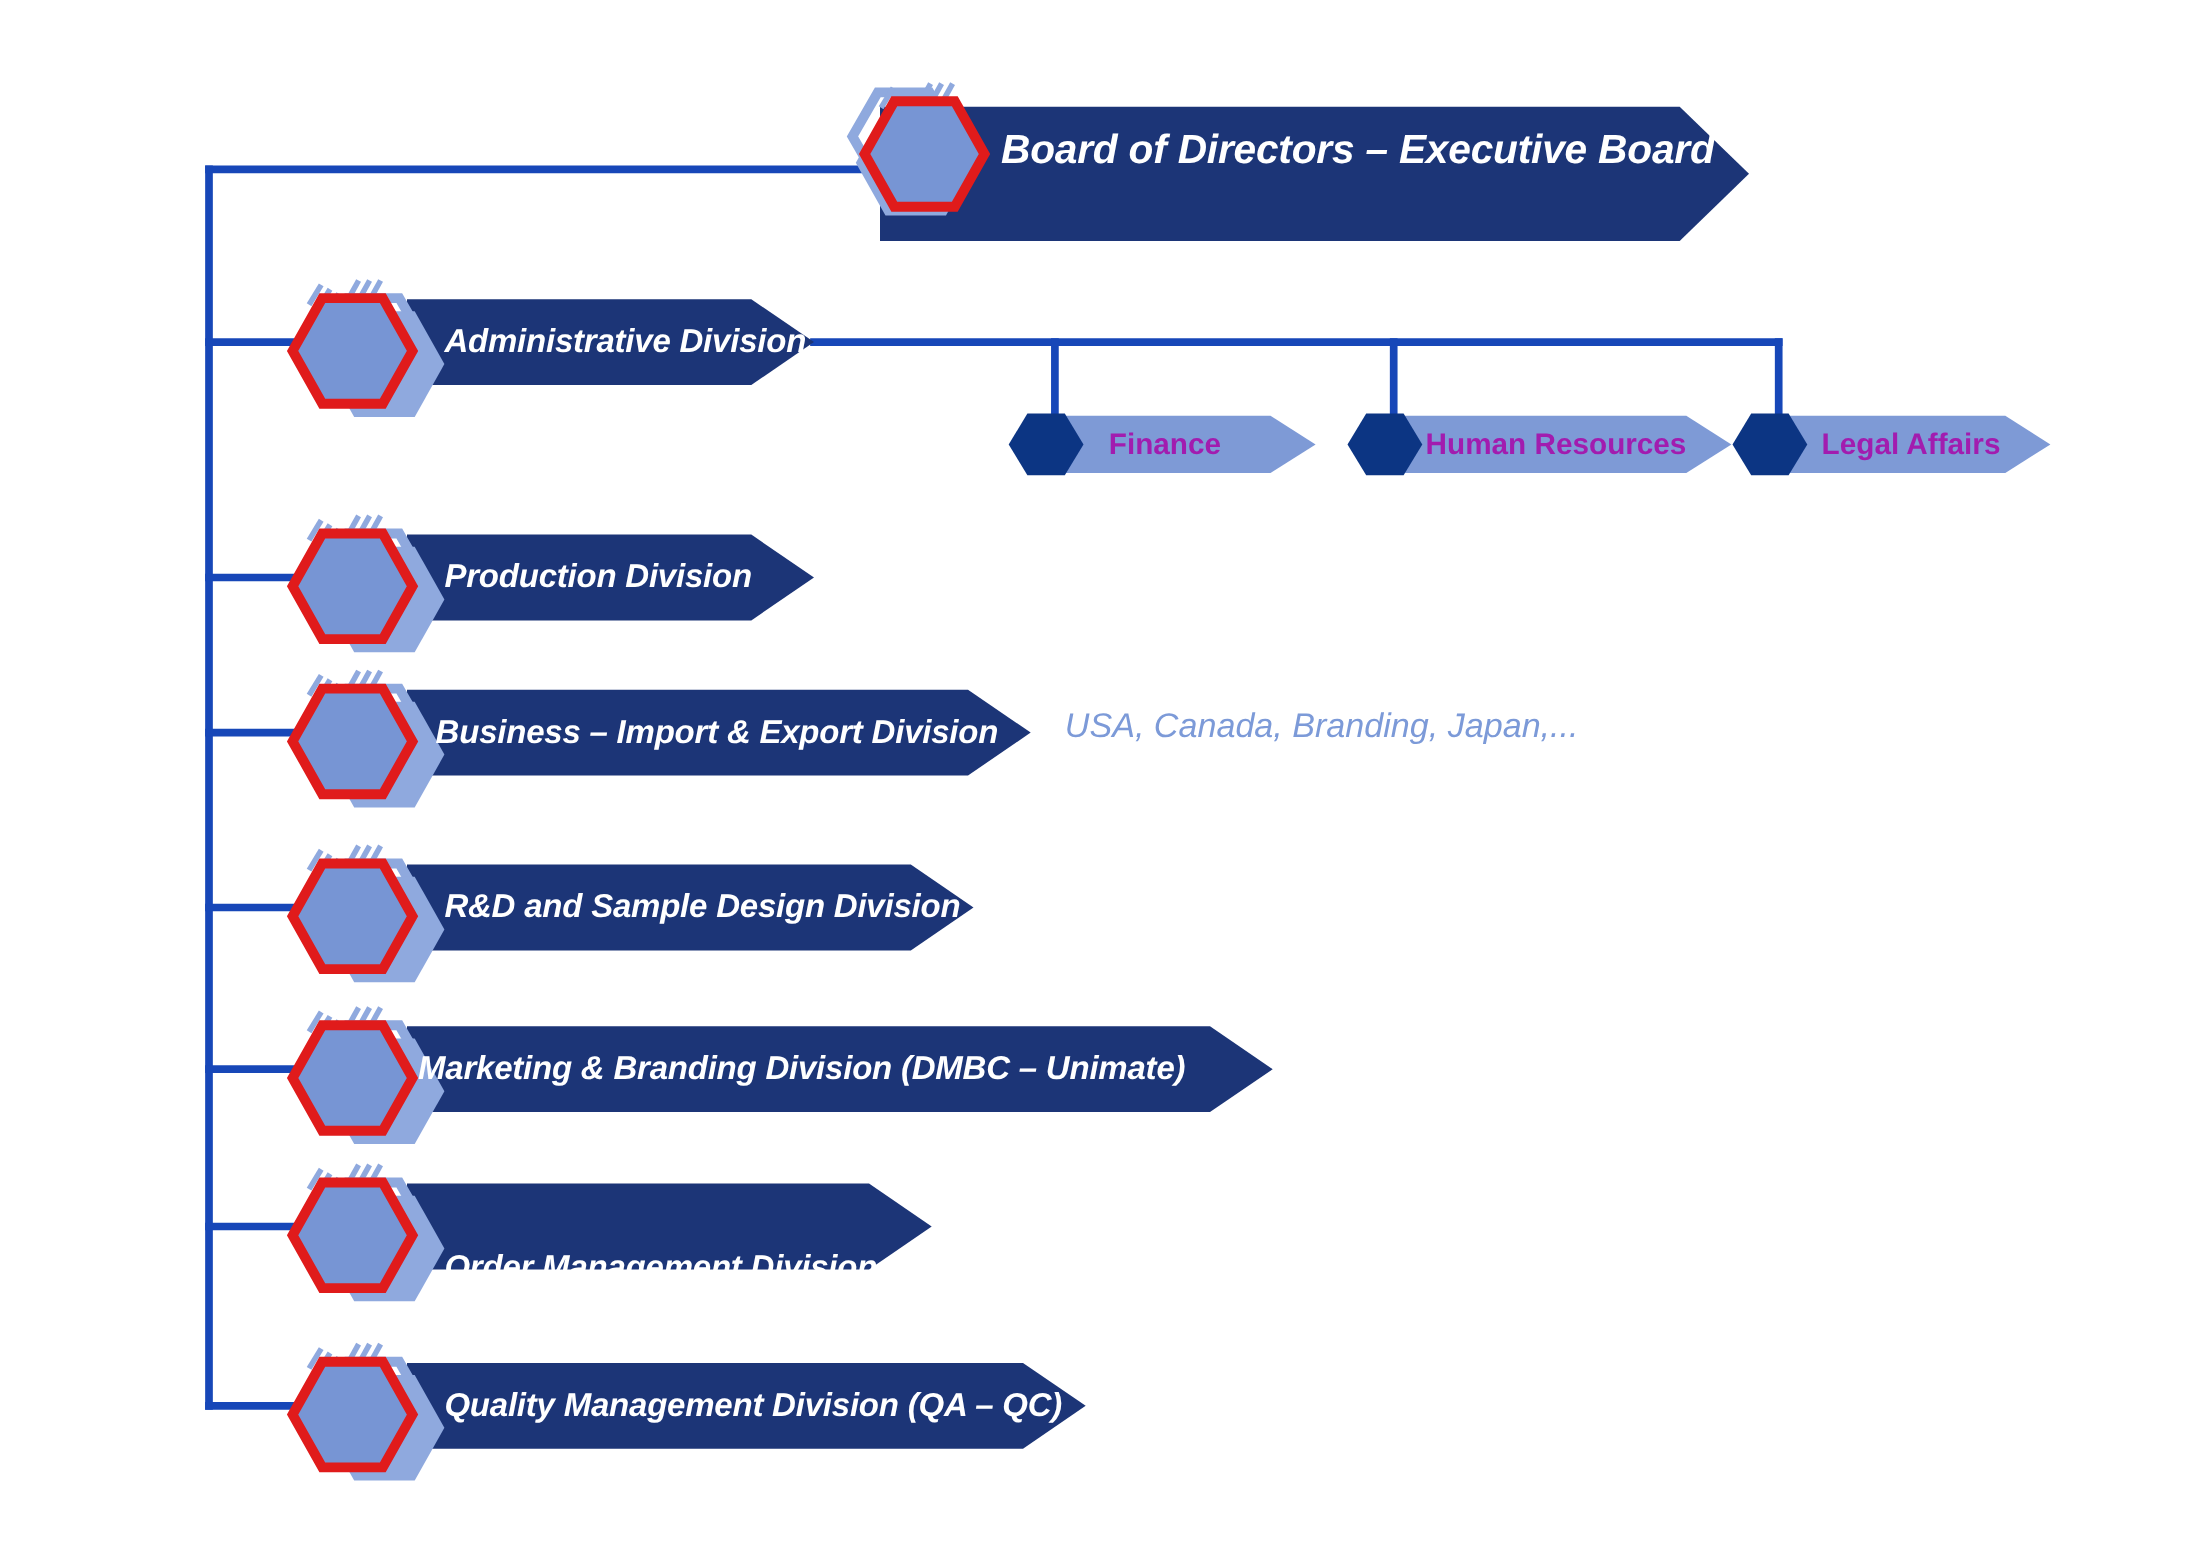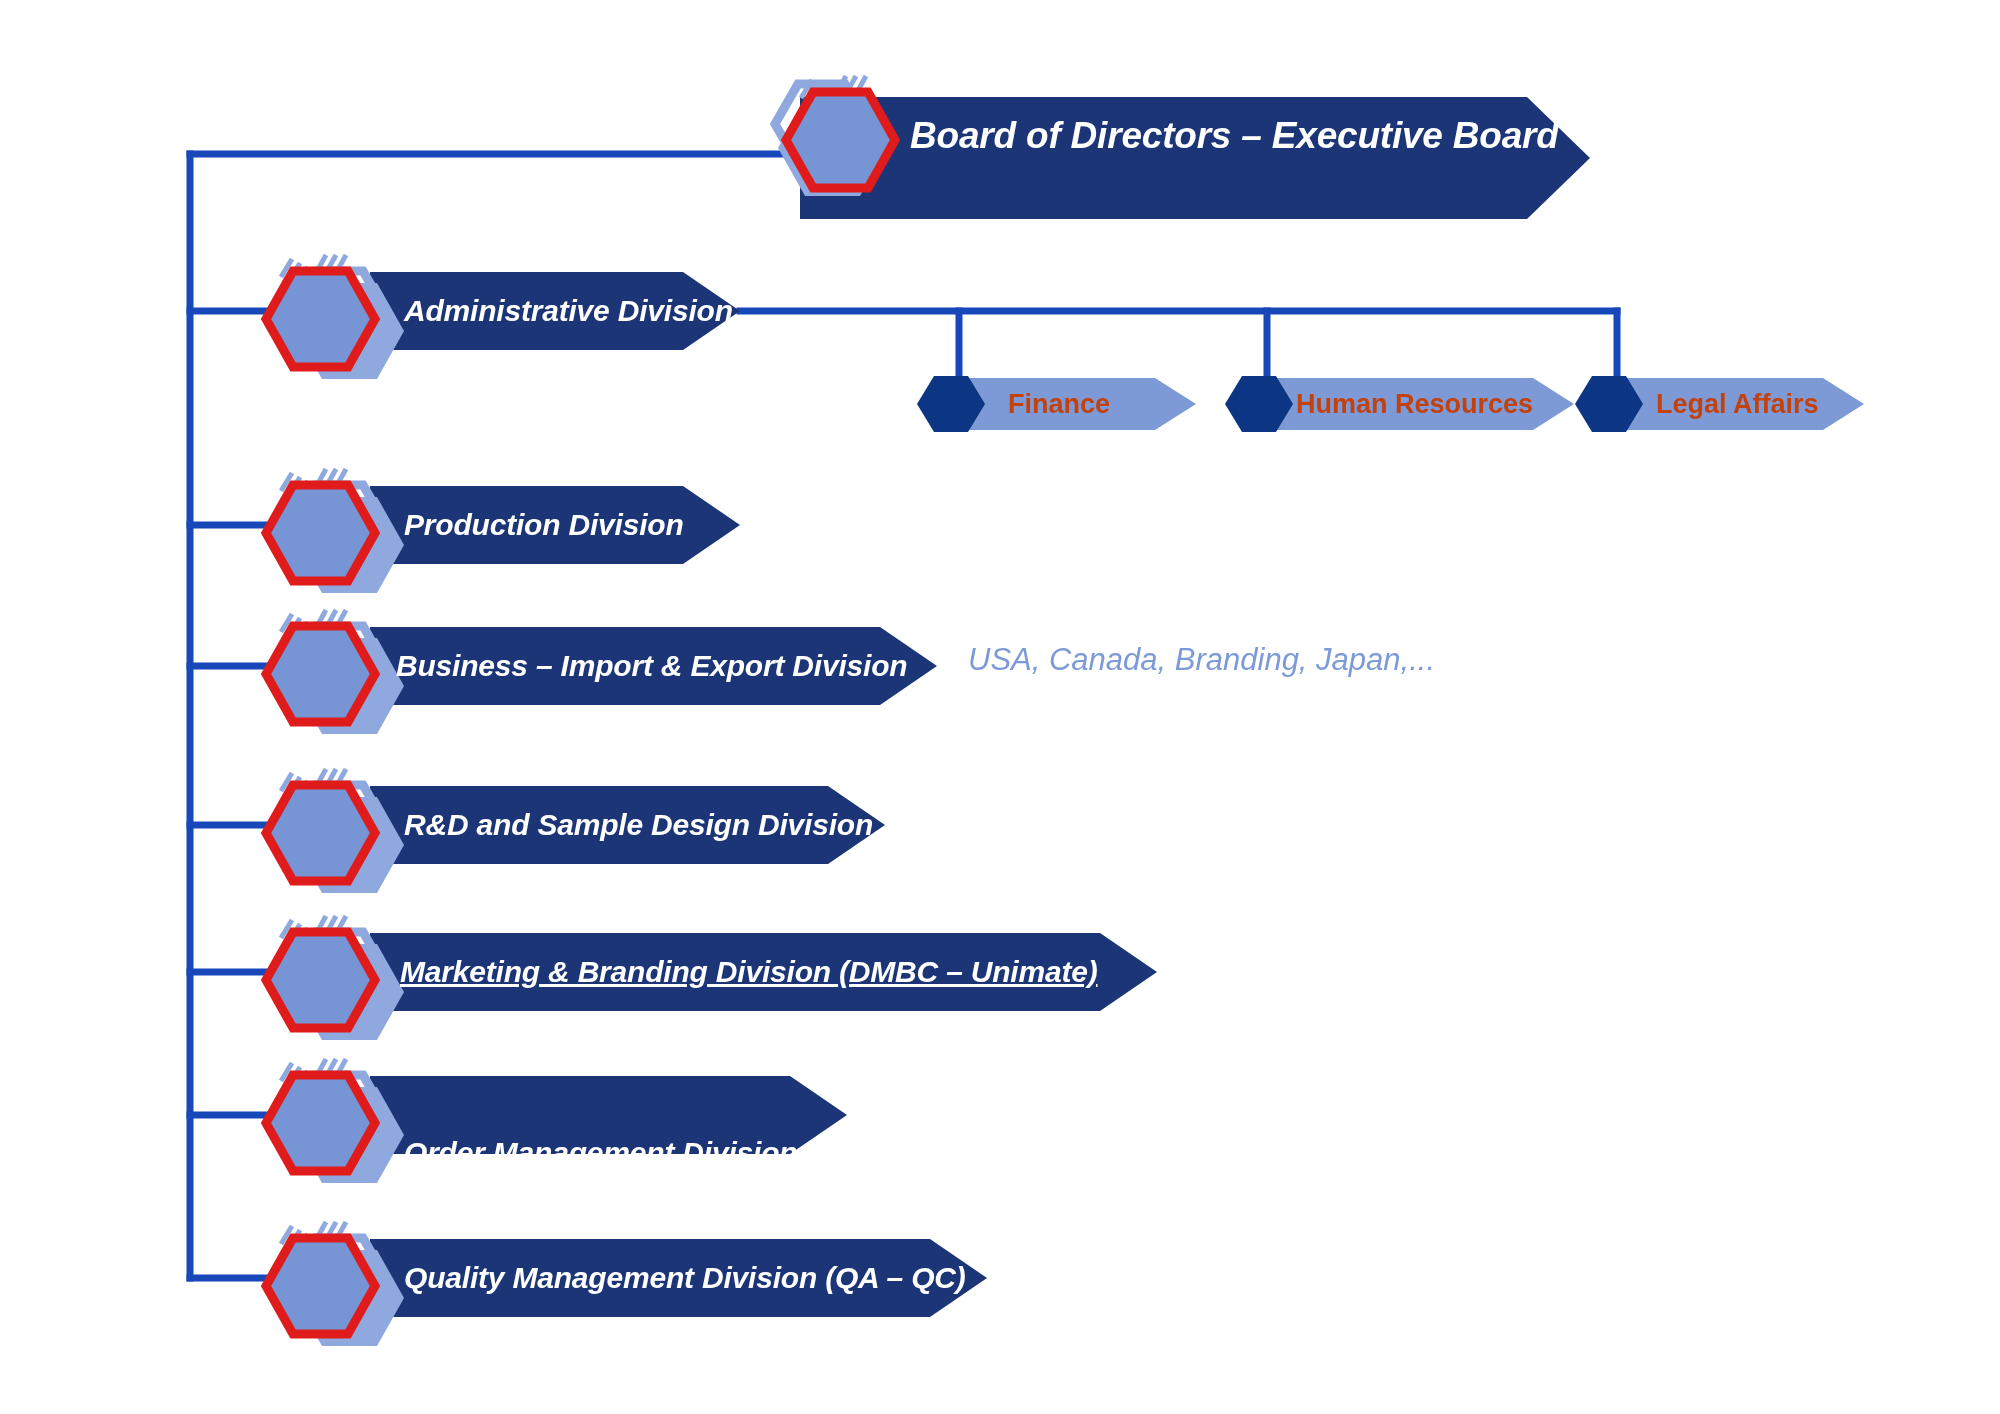--- a/index.html
+++ b/index.html
@@ -36,21 +36,21 @@
     pointer-events: none;
   }
   .root-label {
     font-size: 37px;
   }
   .div-label {
     font-size: 30px;
   }
   .sub-label {
     position: absolute;
-    color: #c2410c;
+    color: #a21caf;
     font-family: "Liberation Sans", sans-serif;
     font-weight: bold;
     font-size: 27px;
     white-space: nowrap;
     pointer-events: none;
   }
   .note-label {
     position: absolute;
     color: #7c9ad8;
     font-family: "Liberation Sans", sans-serif;
@@ -274,19 +274,19 @@
 
   <div class="node-label div-label" style="left:404px; top:525px; transform:translateY(-50%);">Production Division</div>
 
 
   <div class="node-label div-label" style="left:396px; top:666px; transform:translateY(-50%);">Business – Import &amp; Export Division</div>
 
   <div class="note-label" style="left:968px; top:660px; transform:translateY(-50%);">USA, Canada, Branding, Japan,...</div>
 
   <div class="node-label div-label" style="left:404px; top:825px; transform:translateY(-50%);">R&amp;D and Sample Design Division</div>
 
-  <div class="node-label div-label" style="left:400px; top:972px; transform:translateY(-50%);text-decoration:underline;">Marketing &amp; Branding Division (DMBC – Unimate)</div>
+  <div class="node-label div-label" style="left:380px; top:972px; transform:translateY(-50%);">Marketing &amp; Branding Division (DMBC – Unimate)</div>
 
   <div class="node-label div-label" style="left:404px; top:1153px; transform:translateY(-50%);">Order Management Division</div>
 
   <div class="node-label div-label" style="left:404px; top:1278px; transform:translateY(-50%);font-style:italic;">Quality Management Division (QA – QC)</div>
 
 </div>
 
 </body></html>

